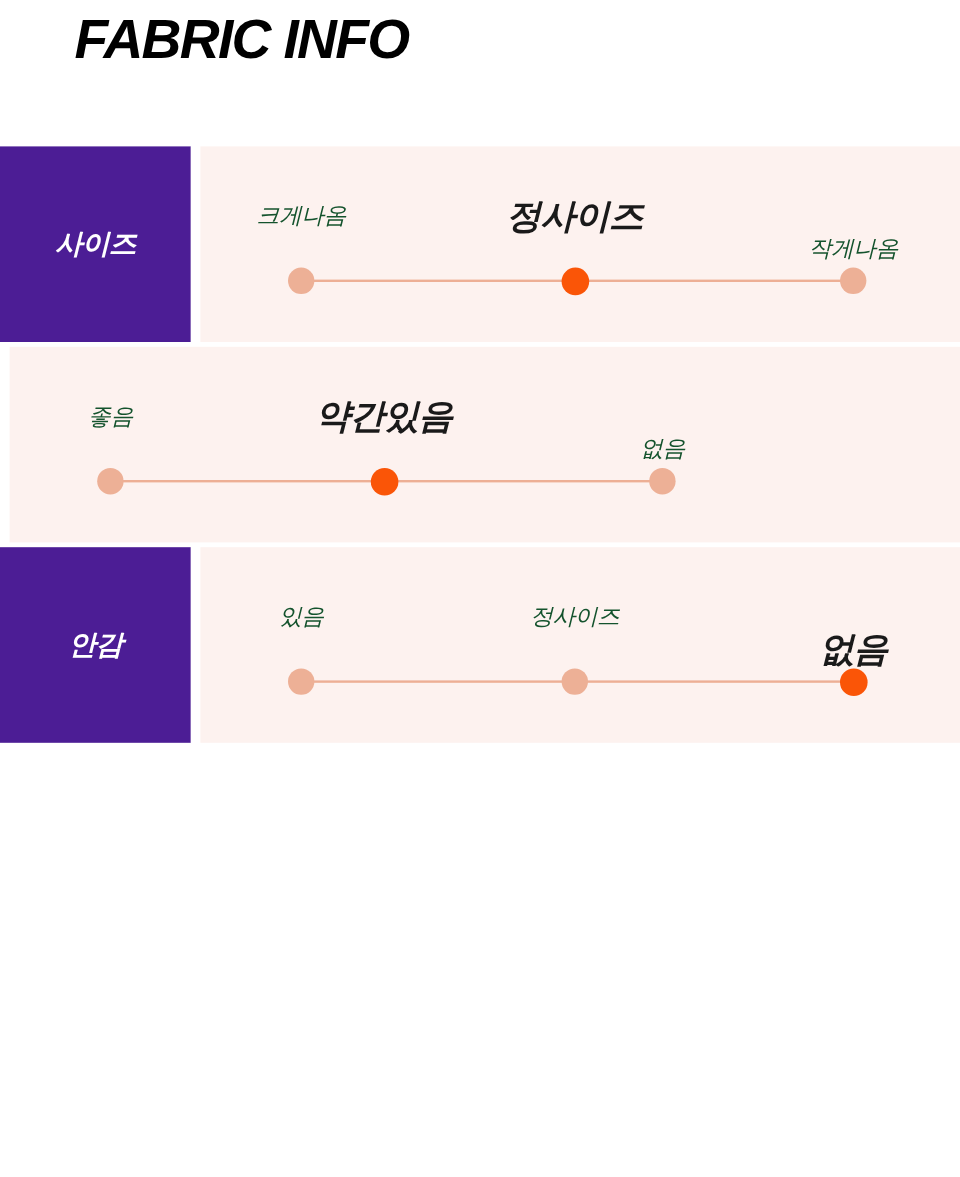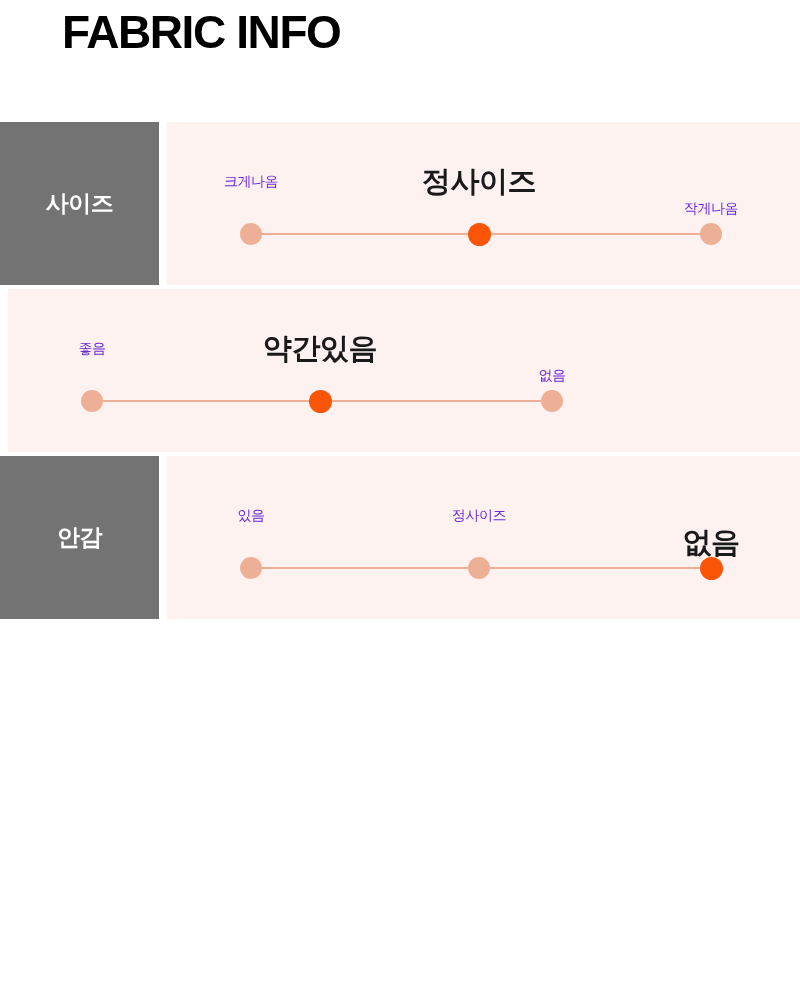--- a/index.html
+++ b/index.html
@@ -13,20 +13,21 @@
     font-family: "Liberation Sans", "DejaVu Sans", sans-serif;
     -webkit-font-smoothing: antialiased;
     overflow: hidden;
   }
 
   .page {
     position: relative;
     width: 800px;
     height: 711px;
     background: #ffffff;
+    font-style: italic;
   }
 
   
   .title {
     position: absolute;
     left: 62px;
     top: 2px;
     font-size: 46px;
     line-height: 60px;
     font-weight: 700;
@@ -48,21 +49,21 @@
     display: flex;
     align-items: stretch;
     height: 163px;
     margin-bottom: 4px;
   }
   .info-row:last-child { margin-bottom: 0; }
 
   .row-label {
     flex: 0 0 159px;
     width: 159px;
-    background: #737373;
+    background: #4c1d95;
     display: flex;
     align-items: center;
     justify-content: center;
     box-sizing: border-box;
   }
   .row-label-text {
     color: #ffffff;
     font-size: 23px;
     font-weight: 700;
     letter-spacing: -0.5px;
@@ -94,24 +95,24 @@
     left: 0;
     right: 0;
     top: 42px;
     height: 34px;
   }
 
   .scale-label {
     position: absolute;
     transform: translateX(-50%);
     white-space: nowrap;
-    font-size: 14px;
+    font-size: 19px;
     line-height: 34px;
     font-weight: 500;
-    color: #6d28d9;
+    color: #14532d;
     letter-spacing: -0.4px;
   }
   .scale-label.is-active {
     color: #1a1a1a;
     font-weight: 700;
     font-size: 29px;
   }
 
   
   .pos-0 { left: 84px; }

